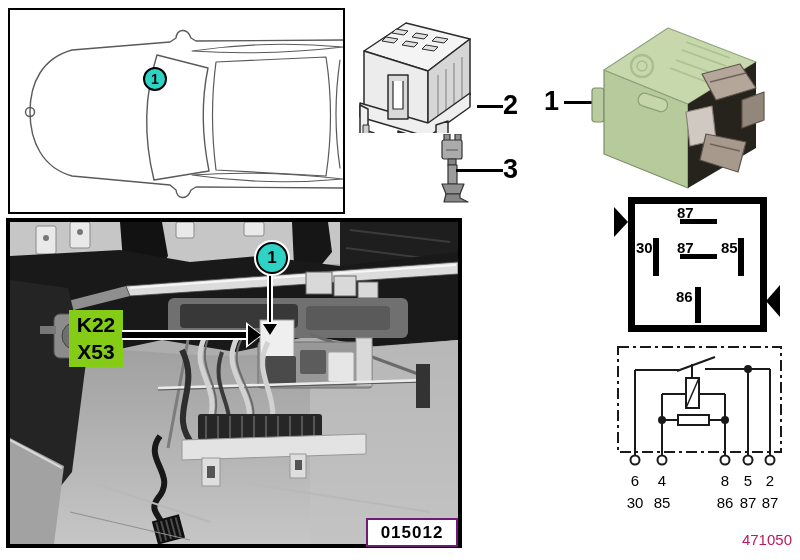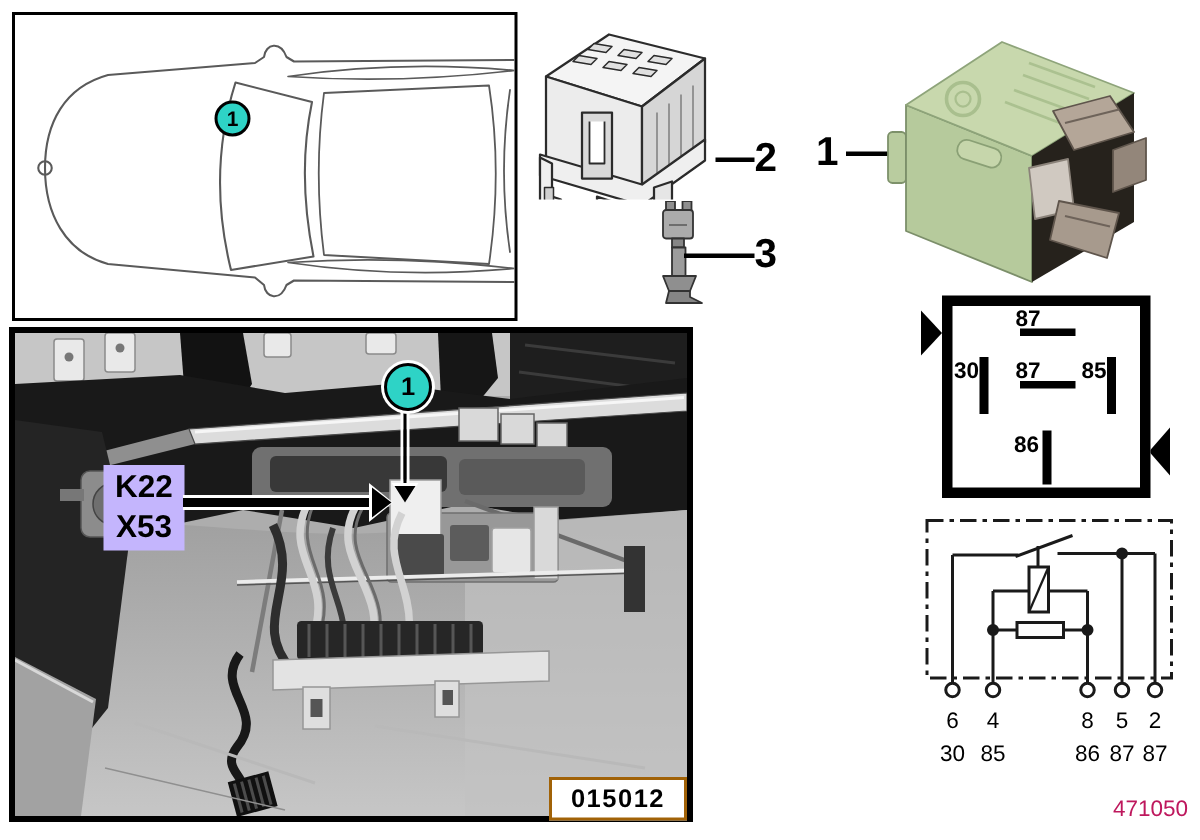--- a/index.html
+++ b/index.html
@@ -27,34 +27,34 @@
   .pin-box .barH{position:absolute;background:#000;height:5px;width:37px;}
   .pin-box .barV{position:absolute;background:#000;width:6px;}
   .notch{width:0;height:0;}
   .notch.left{left:1px;top:10px;border-top:15px solid transparent;border-bottom:15px solid transparent;border-left:14px solid #000;}
   .notch.right{left:153px;top:88px;border-top:16px solid transparent;border-bottom:16px solid transparent;border-right:14px solid #000;}
 
   
   .term-lbl{width:24px;text-align:center;font-size:15px;line-height:16px;}
 
   
-  .k-label{left:59px;top:88px;width:54px;height:56px;background:#c4b5fd;text-align:center;
+  .k-label{left:59px;top:88px;width:54px;height:56px;background:#84cc16;text-align:center;
            font-weight:700;font-size:21px;line-height:27px;padding-top:1px;}
   .arrow-bar{left:112px;top:110px;width:128px;height:6px;background:#000;
              box-shadow:0 -2px 0 #fff,0 2px 0 #fff;}
   .arrow-head-casing{left:236px;top:100px;width:0;height:0;border-top:13px solid transparent;
              border-bottom:13px solid transparent;border-left:16px solid #fff;}
   .arrow-head{left:238px;top:103px;width:0;height:0;border-top:10px solid transparent;
              border-bottom:10px solid transparent;border-left:13px solid #000;}
   .badge-leader{left:259px;top:50px;width:2px;height:52px;background:#000;box-shadow:-2px 0 0 #fff,2px 0 0 #fff;}
   .badge-arrow-casing{left:251px;top:100px;width:0;height:0;border-left:9px solid transparent;
              border-right:9px solid transparent;border-top:13px solid #fff;}
   .badge-arrow{left:253px;top:102px;width:0;height:0;border-left:7px solid transparent;
              border-right:7px solid transparent;border-top:11px solid #000;}
-  .photo-id{left:356px;top:296px;width:88px;height:25px;background:#fff;border:2px solid #a16207;
+  .photo-id{left:356px;top:296px;width:88px;height:25px;background:#fff;border:2px solid #701a75;
             text-align:center;font-weight:700;font-size:17px;line-height:25px;letter-spacing:1px;}
 
   .doc-number{left:676px;top:531px;width:116px;text-align:right;font-size:15px;color:#be185d;}
 </style>
 </head>
 <body>
 
 <div class="canvas">
 
   <div class="abs car-panel">

